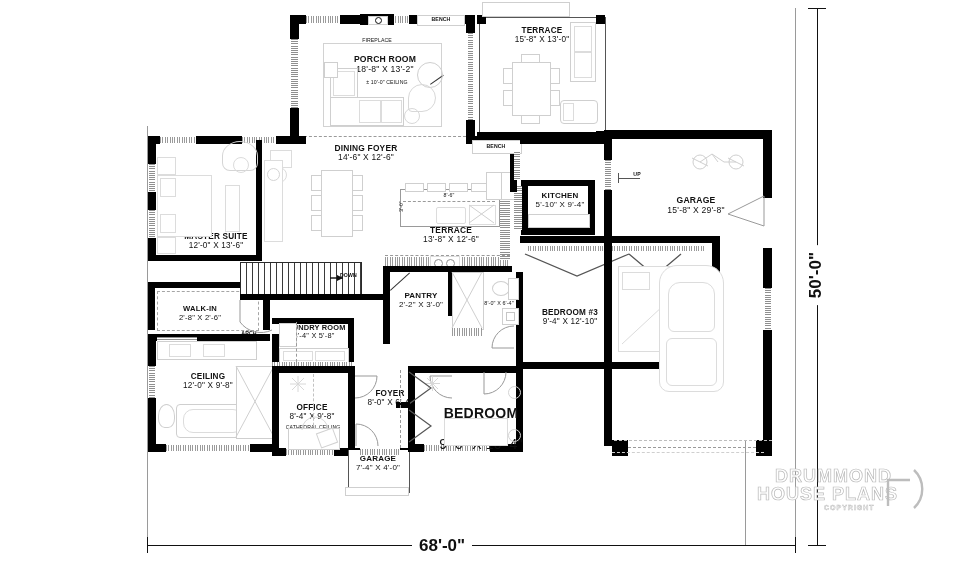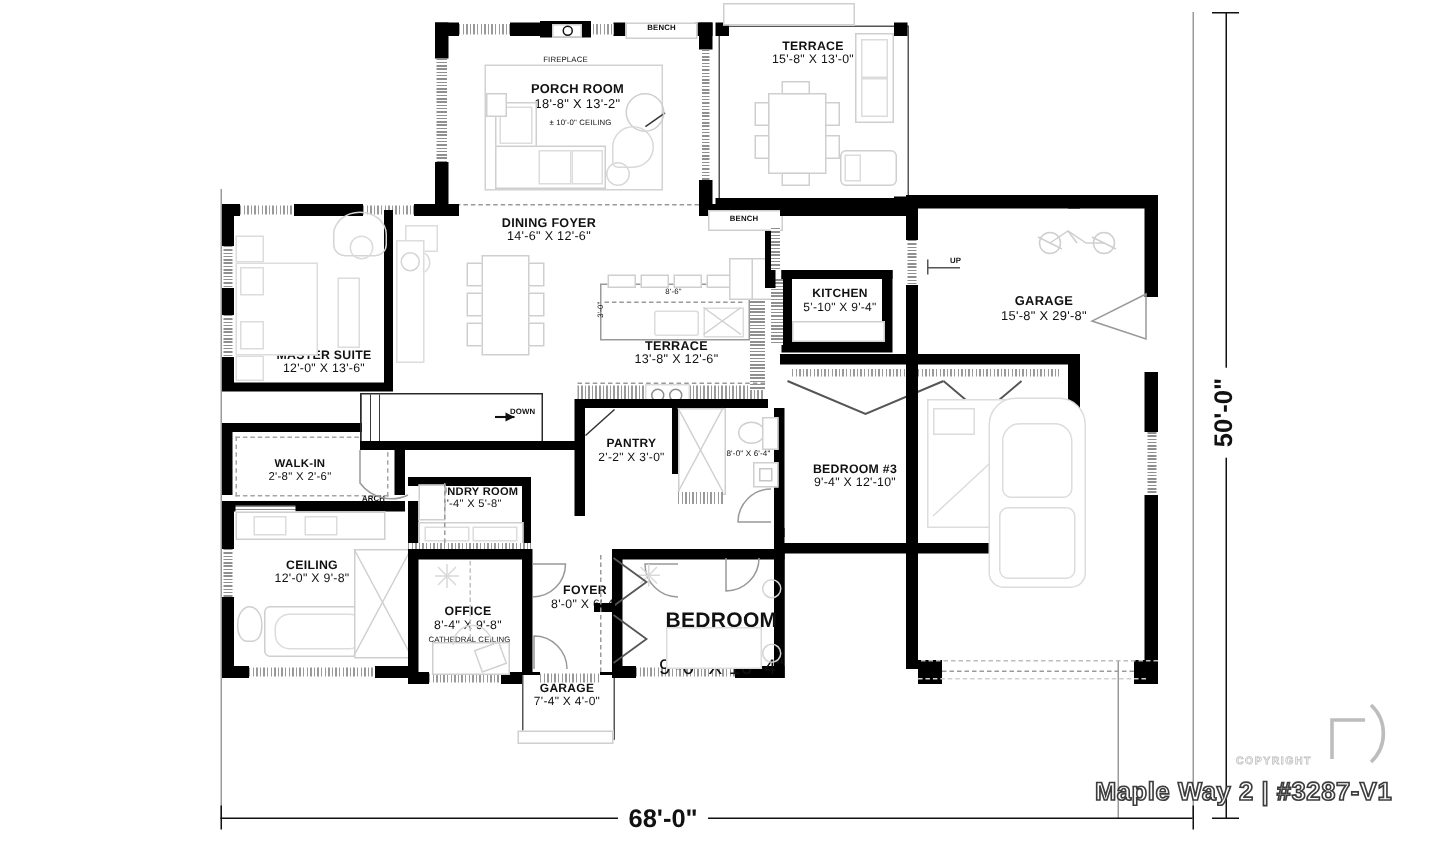--- a/index.html
+++ b/index.html
@@ -453,20 +453,21 @@
   <div class="dash" style="left:612px;top:452px;width:152px;border-top-color:#cfcfcf;"></div>
 
   <div class="wall" style="left:510px;top:140px;width:7px;height:52px;"></div>
   <div class="wall" style="left:466px;top:136px;width:56px;height:8px;"></div>
   <div class="furn" style="left:472px;top:140px;width:48px;height:12px;"></div>
   <div class="tiny" style="position:absolute;left:476px;top:143px;width:40px;text-align:center;font-weight:700;">BENCH</div>
   <div class="wall" style="left:520px;top:136px;width:90px;height:8px;"></div>
   <div class="hatch" style="left:514px;top:152px;width:6px;height:28px;"></div>
   <div class="wall" style="left:360px;top:294px;width:26px;height:6px;"></div>
 
+  <div class="logoTxt" style="left:775px;top:466px;font-size:18px;">DRUMMOND</div>
+  <div class="logoTxt" style="left:757px;top:484px;font-size:18px;">HOUSE PLANS</div>
   <div class="logoTxt" style="left:824px;top:504px;font-size:7px;-webkit-text-stroke:.5px #bdbdbd;">COPYRIGHT</div>
   <svg style="position:absolute;left:884px;top:466px;" width="64" height="46">
     <path d="M4 40 L4 14 L26 14" fill="none" stroke="#bdbdbd" stroke-width="2.4"></path>
     <path d="M30 4 A26 26 0 0 1 30 42" fill="none" stroke="#bdbdbd" stroke-width="2.4"></path>
   </svg>
-  <div class="titleTxt" style="left:730px;top:518px;font-size:17px;">Maple Way 2 | #3287-V1</div>
 
 </div>
 
 </body></html>

